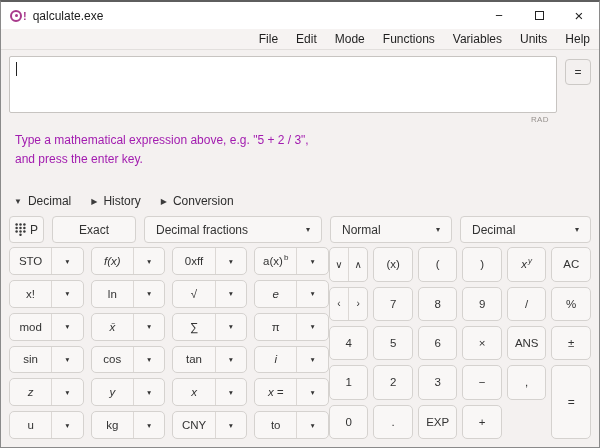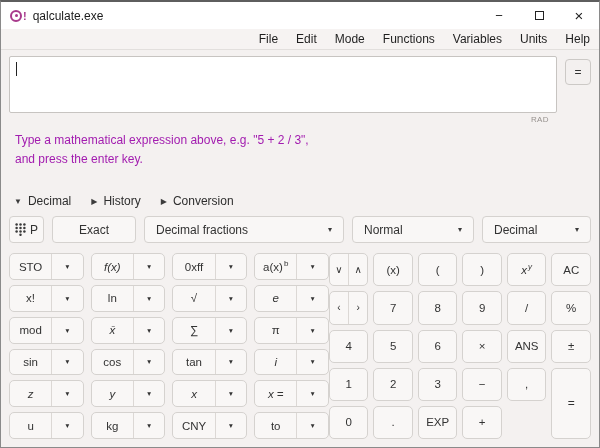--- a/index.html
+++ b/index.html
@@ -38,27 +38,27 @@
   
   .sections{display:flex;gap:20px;margin:26px 0 0 5px;align-items:center;}
   .section-toggle{display:flex;align-items:center;gap:6px;font-size:12px;color:#2e2e2e;}
   .tri{font-size:8px;color:#3c3c3c;}
   
   .toolbar{display:flex;gap:8px;margin-top:8px;height:27px;flex:0 0 auto;}
   .tb{background:#f9f7f6;border:1px solid #d5d2cf;border-radius:4px;display:flex;align-items:center;justify-content:center;font-size:12px;color:#333;}
   .tb-p{width:35px;gap:4px;}
   .tb-exact{width:84px;}
   .dd{justify-content:space-between;padding:0 11px;}
-  .tb-frac{width:200px;}
+  .tb-frac{width:178px;}
   .tb-norm{width:122px;}
   .tb-base{flex:1;}
   .dd-arrow{font-size:8px;color:#3c3c3c;}
   .grid-icon{display:block;}
   
-  .keypads{display:flex;margin-top:10px;flex:1;}
+  .keypads{display:flex;margin-top:4px;flex:1;}
   .kp-left{display:grid;grid-template-columns:repeat(4,1fr);grid-template-rows:repeat(6,1fr);gap:5px 7px;flex:1.22;}
   .kp-right{display:grid;grid-template-columns:repeat(6,1fr);grid-template-rows:repeat(5,1fr);gap:5px;flex:1;}
   .skey{background:#f9f7f6;border:1px solid #d5d2cf;border-radius:5px;display:flex;overflow:hidden;}
   .skey-label{flex:1.35;display:flex;align-items:center;justify-content:center;font-size:11.5px;color:#333;border-right:1px solid #dcd8d5;}
   .skey-arrow{flex:1;display:flex;align-items:center;justify-content:center;font-size:7.5px;color:#333;}
   .key{background:#f9f7f6;border:1px solid #d5d2cf;border-radius:5px;display:flex;align-items:center;justify-content:center;font-size:11.5px;color:#333;}
   .key.split{padding:0;}
   .half{flex:1;align-self:stretch;display:flex;align-items:center;justify-content:center;font-size:10px;color:#333;}
   .half + .half{border-left:1px solid #dcd8d5;}
   .eq-tall{grid-column:6;grid-row:4 / 6;font-size:12px;}

